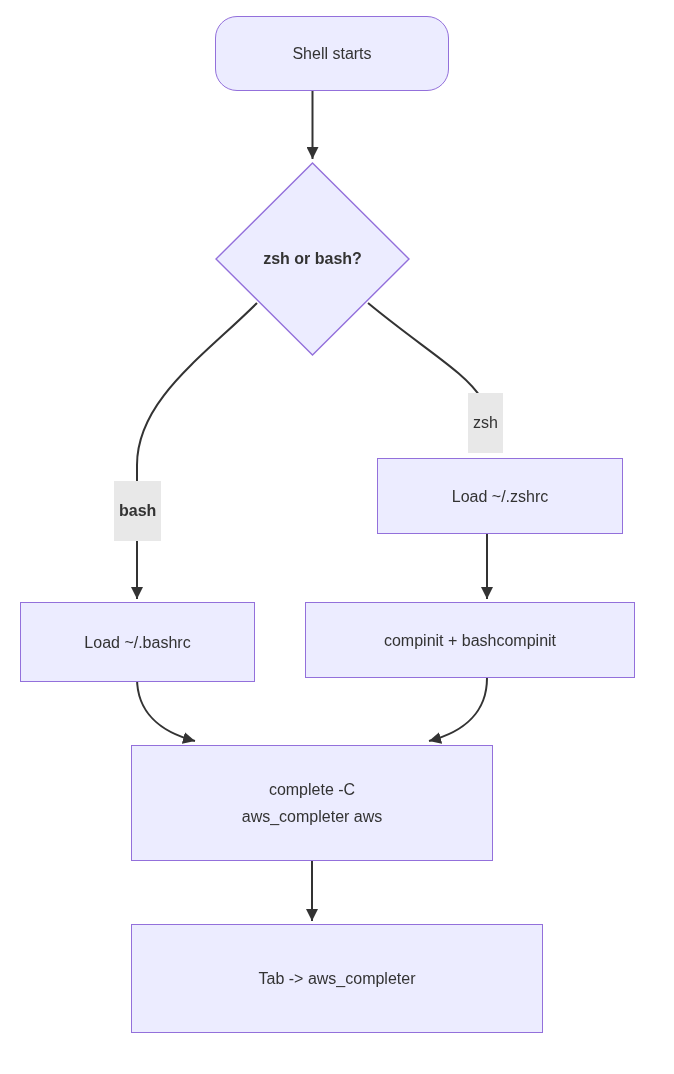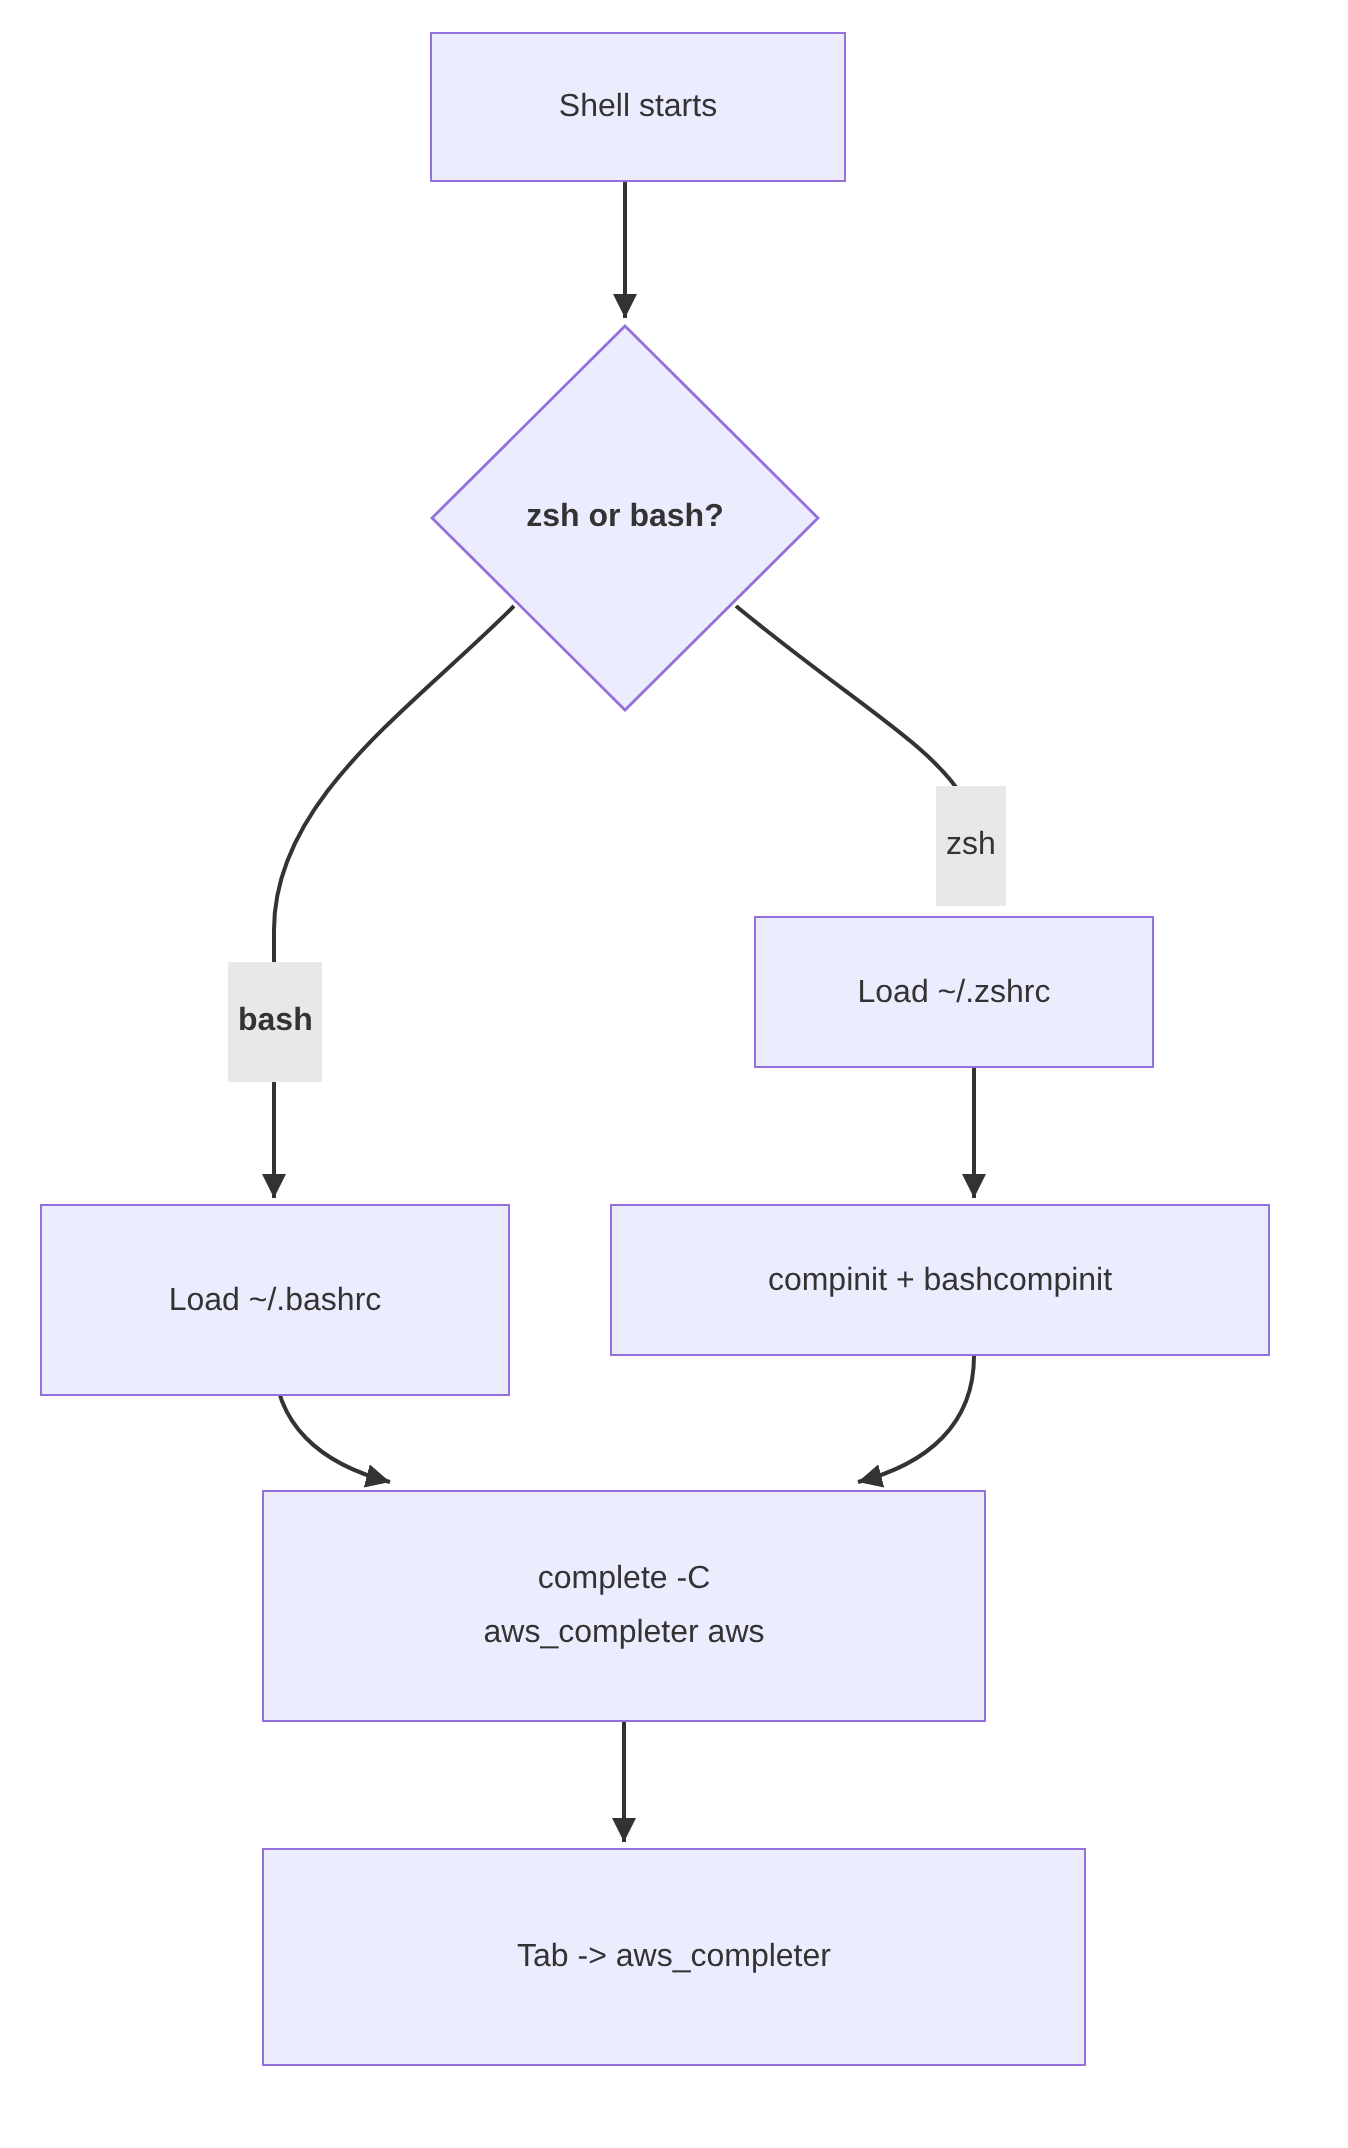--- a/index.html
+++ b/index.html
@@ -72,36 +72,36 @@
     </defs>
     <path class="edge" d="M312.5,91 L312.5,159" marker-end="url(#arrowhead)"></path>
     <path class="edge" d="M257,303 C205,355 137,400 137,465 L137,599" marker-end="url(#arrowhead)"></path>
     <path class="edge" d="M368,303 C425,350 465,372 481,398 C489,411 488,430 487,450" marker-end="url(#arrowhead)"></path>
     <path class="edge" d="M487,534 L487,599" marker-end="url(#arrowhead)"></path>
     <path class="edge" d="M137,678 C137,712 160,732 195,741" marker-end="url(#arrowhead)"></path>
     <path class="edge" d="M487,678 C487,712 464,732 429,741" marker-end="url(#arrowhead)"></path>
     <path class="edge" d="M312,855 L312,921" marker-end="url(#arrowhead)"></path>
   </svg>
 
-  <div class="node" style="left:215px; top:16px; width:208px; height:75px;">
+  <div class="node" style="left:215px; top:16px; width:234px; height:75px;border-radius:22px;">
     <span>Shell starts</span>
   </div>
 
   <div class="diamond-wrap" style="left:215px; top:162px; width:195px; height:194px;font-weight:bold;">
     <svg class="diamond-svg" width="195" height="194" viewBox="0 0 195 194" xmlns="http://www.w3.org/2000/svg">
       <polygon class="diamond-shape" points="97.5,1 194,97 97.5,193 1,97"></polygon>
     </svg>
     <div class="diamond-label">zsh or bash?</div>
   </div>
 
-  <div class="node" style="left:377px; top:458px; width:200px; height:76px;">
+  <div class="node" style="left:377px; top:458px; width:246px; height:76px;">
     <span>Load ~/.zshrc</span>
   </div>
 
-  <div class="node" style="left:20px; top:602px; width:235px; height:96px;">
+  <div class="node" style="left:20px; top:602px; width:235px; height:80px;">
     <span>Load ~/.bashrc</span>
   </div>
 
   <div class="node" style="left:305px; top:602px; width:330px; height:76px;">
     <span>compinit + bashcompinit</span>
   </div>
 
   <div class="node" style="left:131px; top:745px; width:362px; height:116px;">
     <span>complete -C</span>
     <span>aws_completer aws</span>

